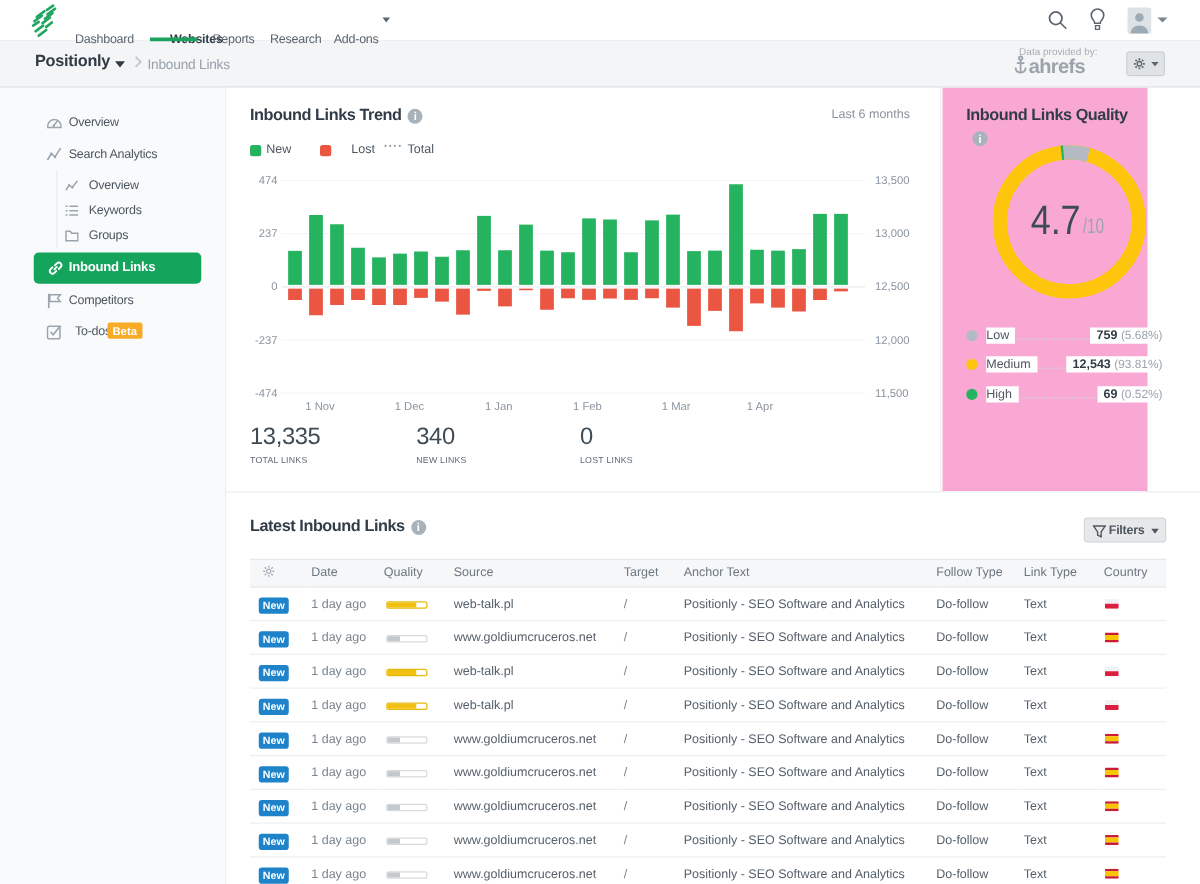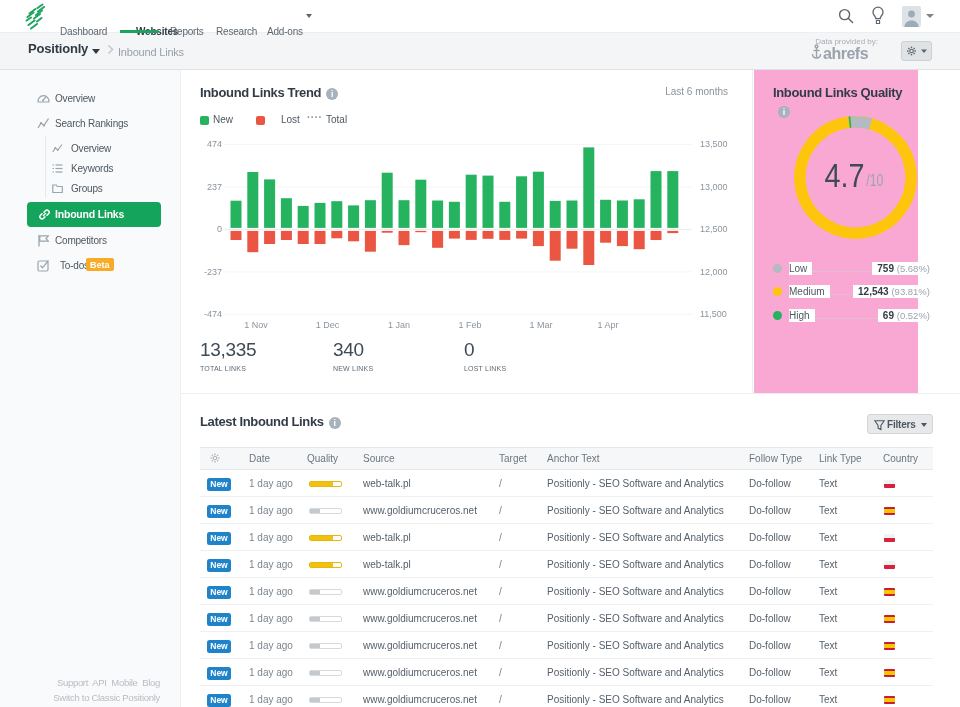--- a/index.html
+++ b/index.html
@@ -150,21 +150,21 @@
     <path d="M1.2 10 a5.4 5.4 0 1 1 10.6 0 Z" fill="none" stroke="#9aa5ae" stroke-width="1.2"></path>
     <line x1="6" y1="8.3" x2="9" y2="4.8" stroke="#9aa5ae" stroke-width="1.2"></line>
     <circle cx="6" cy="8.5" r="1" fill="#9aa5ae"></circle>
   </svg>
   <div class="snav" style="left:55px;top:22px;">Overview</div>
   <svg class="abs" style="left:37px;top:47px;" width="13" height="13" viewBox="0 0 13 13">
     <path d="M1 11 L4 6 L7 8.5 L11.5 1.5" fill="none" stroke="#9aa5ae" stroke-width="1.3"></path>
     <circle cx="4" cy="6" r="1" fill="#9aa5ae"></circle>
       <circle cx="7" cy="8.5" r="1" fill="#9aa5ae"></circle>
   </svg>
-  <div class="snav" style="left:55px;top:47px;">Search Rankings</div>
+  <div class="snav" style="left:55px;top:47px;">Search Analytics</div>
   <div id="sideconn"></div>
   <svg class="abs" style="left:52px;top:73px;" width="11" height="11" viewBox="0 0 11 11">
     <path d="M0.8 9 L3.3 5 L5.8 7 L10 1.5" fill="none" stroke="#9aa5ae" stroke-width="1.2"></path>
     <circle cx="3.3" cy="5" r="0.9" fill="#9aa5ae"></circle>
       <circle cx="5.8" cy="7" r="0.9" fill="#9aa5ae"></circle>
   </svg>
   <div class="snav" style="left:71px;top:72px;">Overview</div>
   <svg class="abs" style="left:52px;top:93px;" width="11" height="11" viewBox="0 0 11 11">
     <g stroke="#9aa5ae" stroke-width="1.2">
       <line x1="0.5" y1="2" x2="2" y2="2"></line>
@@ -194,24 +194,20 @@
     <path d="M2 12.5 V1" stroke="#9aa5ae" stroke-width="1.3"></path>
     <path d="M2.8 1.8 h8.5 L9 4.5 l2.3 2.7 h-8.5 Z" fill="none" stroke="#9aa5ae" stroke-width="1.2"></path>
   </svg>
   <div class="snav" style="left:55px;top:164px;">Competitors</div>
   <svg class="abs" style="left:37px;top:189px;" width="13" height="13" viewBox="0 0 13 13">
     <rect x="1" y="2" width="10" height="10" rx="1.5" fill="none" stroke="#9aa5ae" stroke-width="1.2"></rect>
     <path d="M3.5 6.5 L5.5 8.8 L11.5 1.5" fill="none" stroke="#9aa5ae" stroke-width="1.3"></path>
   </svg>
   <div class="snav" style="left:60px;top:189px;">To-dos</div>
   <span class="abs" style="left:86px;top:188px;background:#f7ab26;color:#fff;font-size:9px;font-weight:bold;padding:2px 4px 1px;border-radius:2px;">Beta</span>
-  <div id="sidefoot">
-    <div>Support&nbsp; API&nbsp; Mobile&nbsp; Blog</div>
-    <div style="margin-top:4px;">Switch to Classic Positionly</div>
-  </div>
 </div>
 
 <div id="trendcard">
   <div class="abs" style="left:19px;top:13px;"><span class="cardtitle">Inbound Links Trend</span><span class="infoi">i</span></div>
   <div class="abs" style="right:24px;top:16px;font-size:10px;color:#8a949e;">Last 6 months</div>
   <div class="abs" style="left:0;top:44px;height:14px;font-size:10px;color:#4d5761;width:572px;">
     <span class="legsq abs" style="background:#26b360;left:18.5px;top:2px;"></span>
       <span class="abs" style="left:32px;">New</span>
     <span class="legsq abs" style="background:#ea5642;left:74.5px;top:2px;"></span>
       <span class="abs" style="left:88px;margin-left:12px;">Lost</span>

